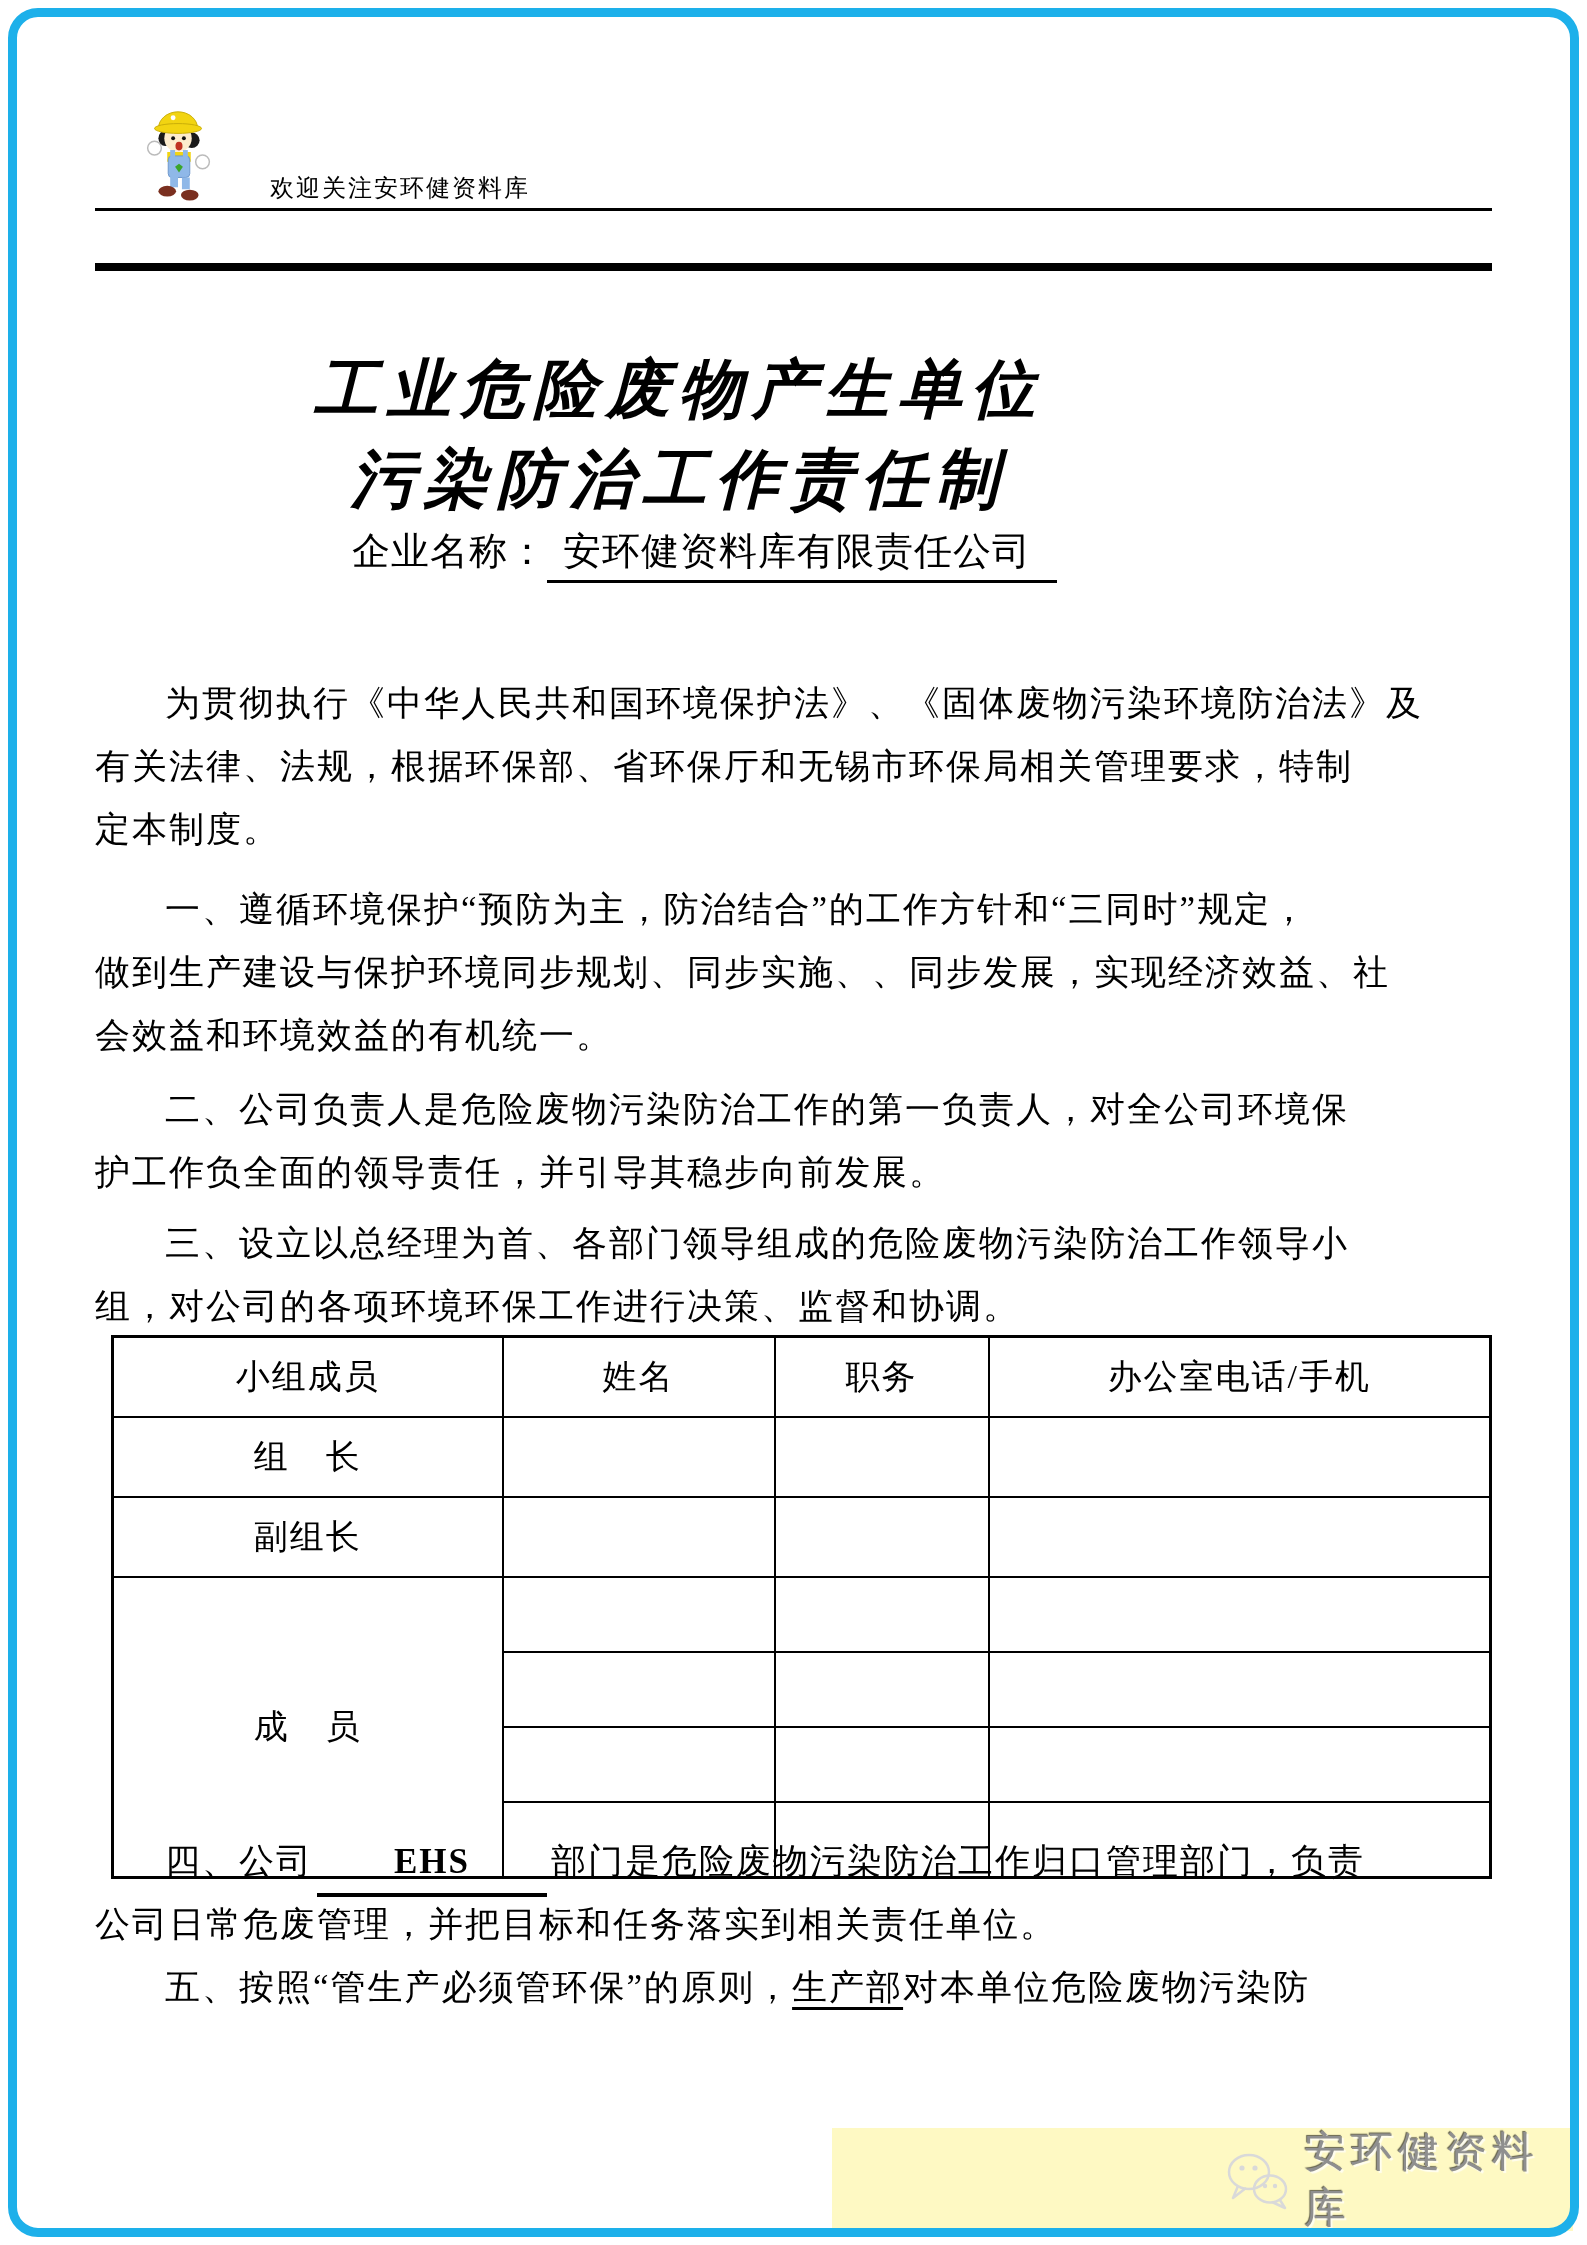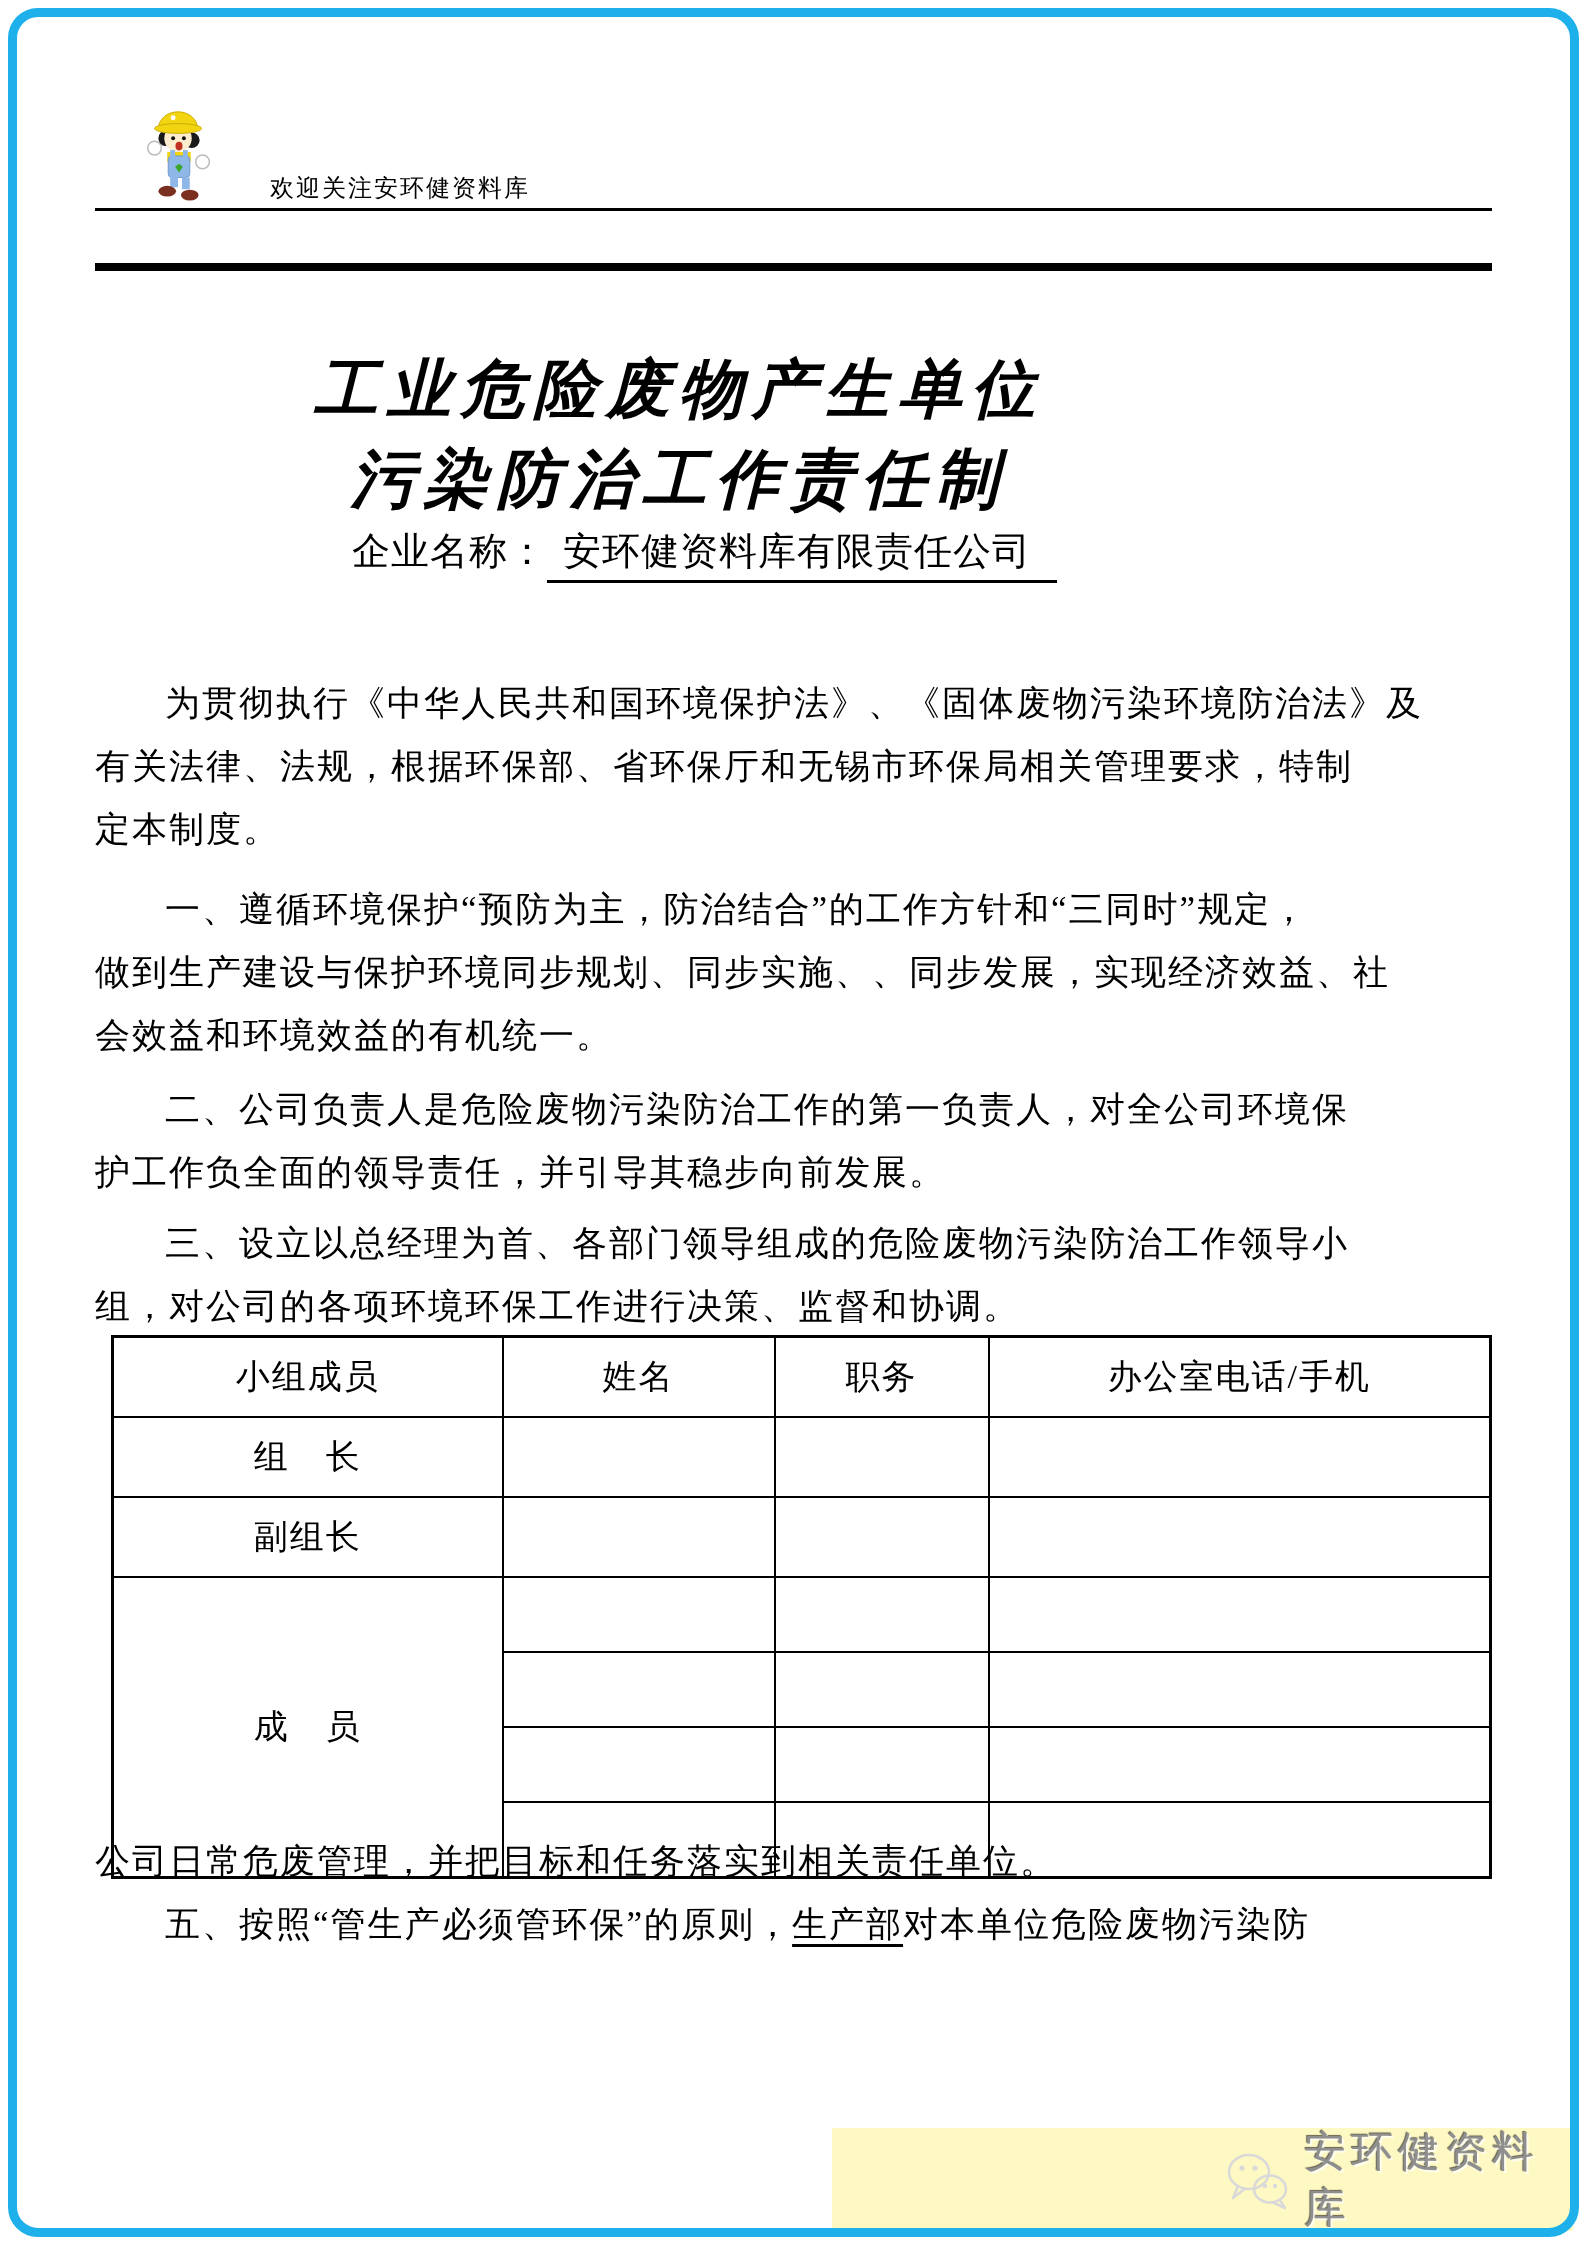--- a/index.html
+++ b/index.html
@@ -196,20 +196,23 @@
     </tr>
     <tr class="drow">
       <td></td>
       <td></td>
       <td></td>
     </tr>
   </tbody>
     </table>
 
   <div class="pblock" id="p45">
+    <div class="tline pad">
+      <span>四、公司</span><span class="blank">EHS</span><span>部门是危险废物污染防治工作归口管理部门，负责</span>
+    </div>
     <div class="tline">公司日常危废管理，并把目标和任务落实到相关责任单位。</div>
     <div class="tline pad">
       <span>五、按照“管生产必须管环保”的原则，</span><span class="uword">生产部</span><span>对本单位危险废物污染防</span>
     </div>
   </div>
 
   <div class="footer">
     <svg class="wechat" viewBox="0 0 66 60">
       <ellipse cx="25" cy="22" rx="20" ry="17" fill="none" stroke="#d9d9d9" stroke-width="2.5"></ellipse>
       <path d="M14 36 L9 48 L22 38" fill="none" stroke="#d9d9d9" stroke-width="2.5" stroke-linejoin="round"></path>

